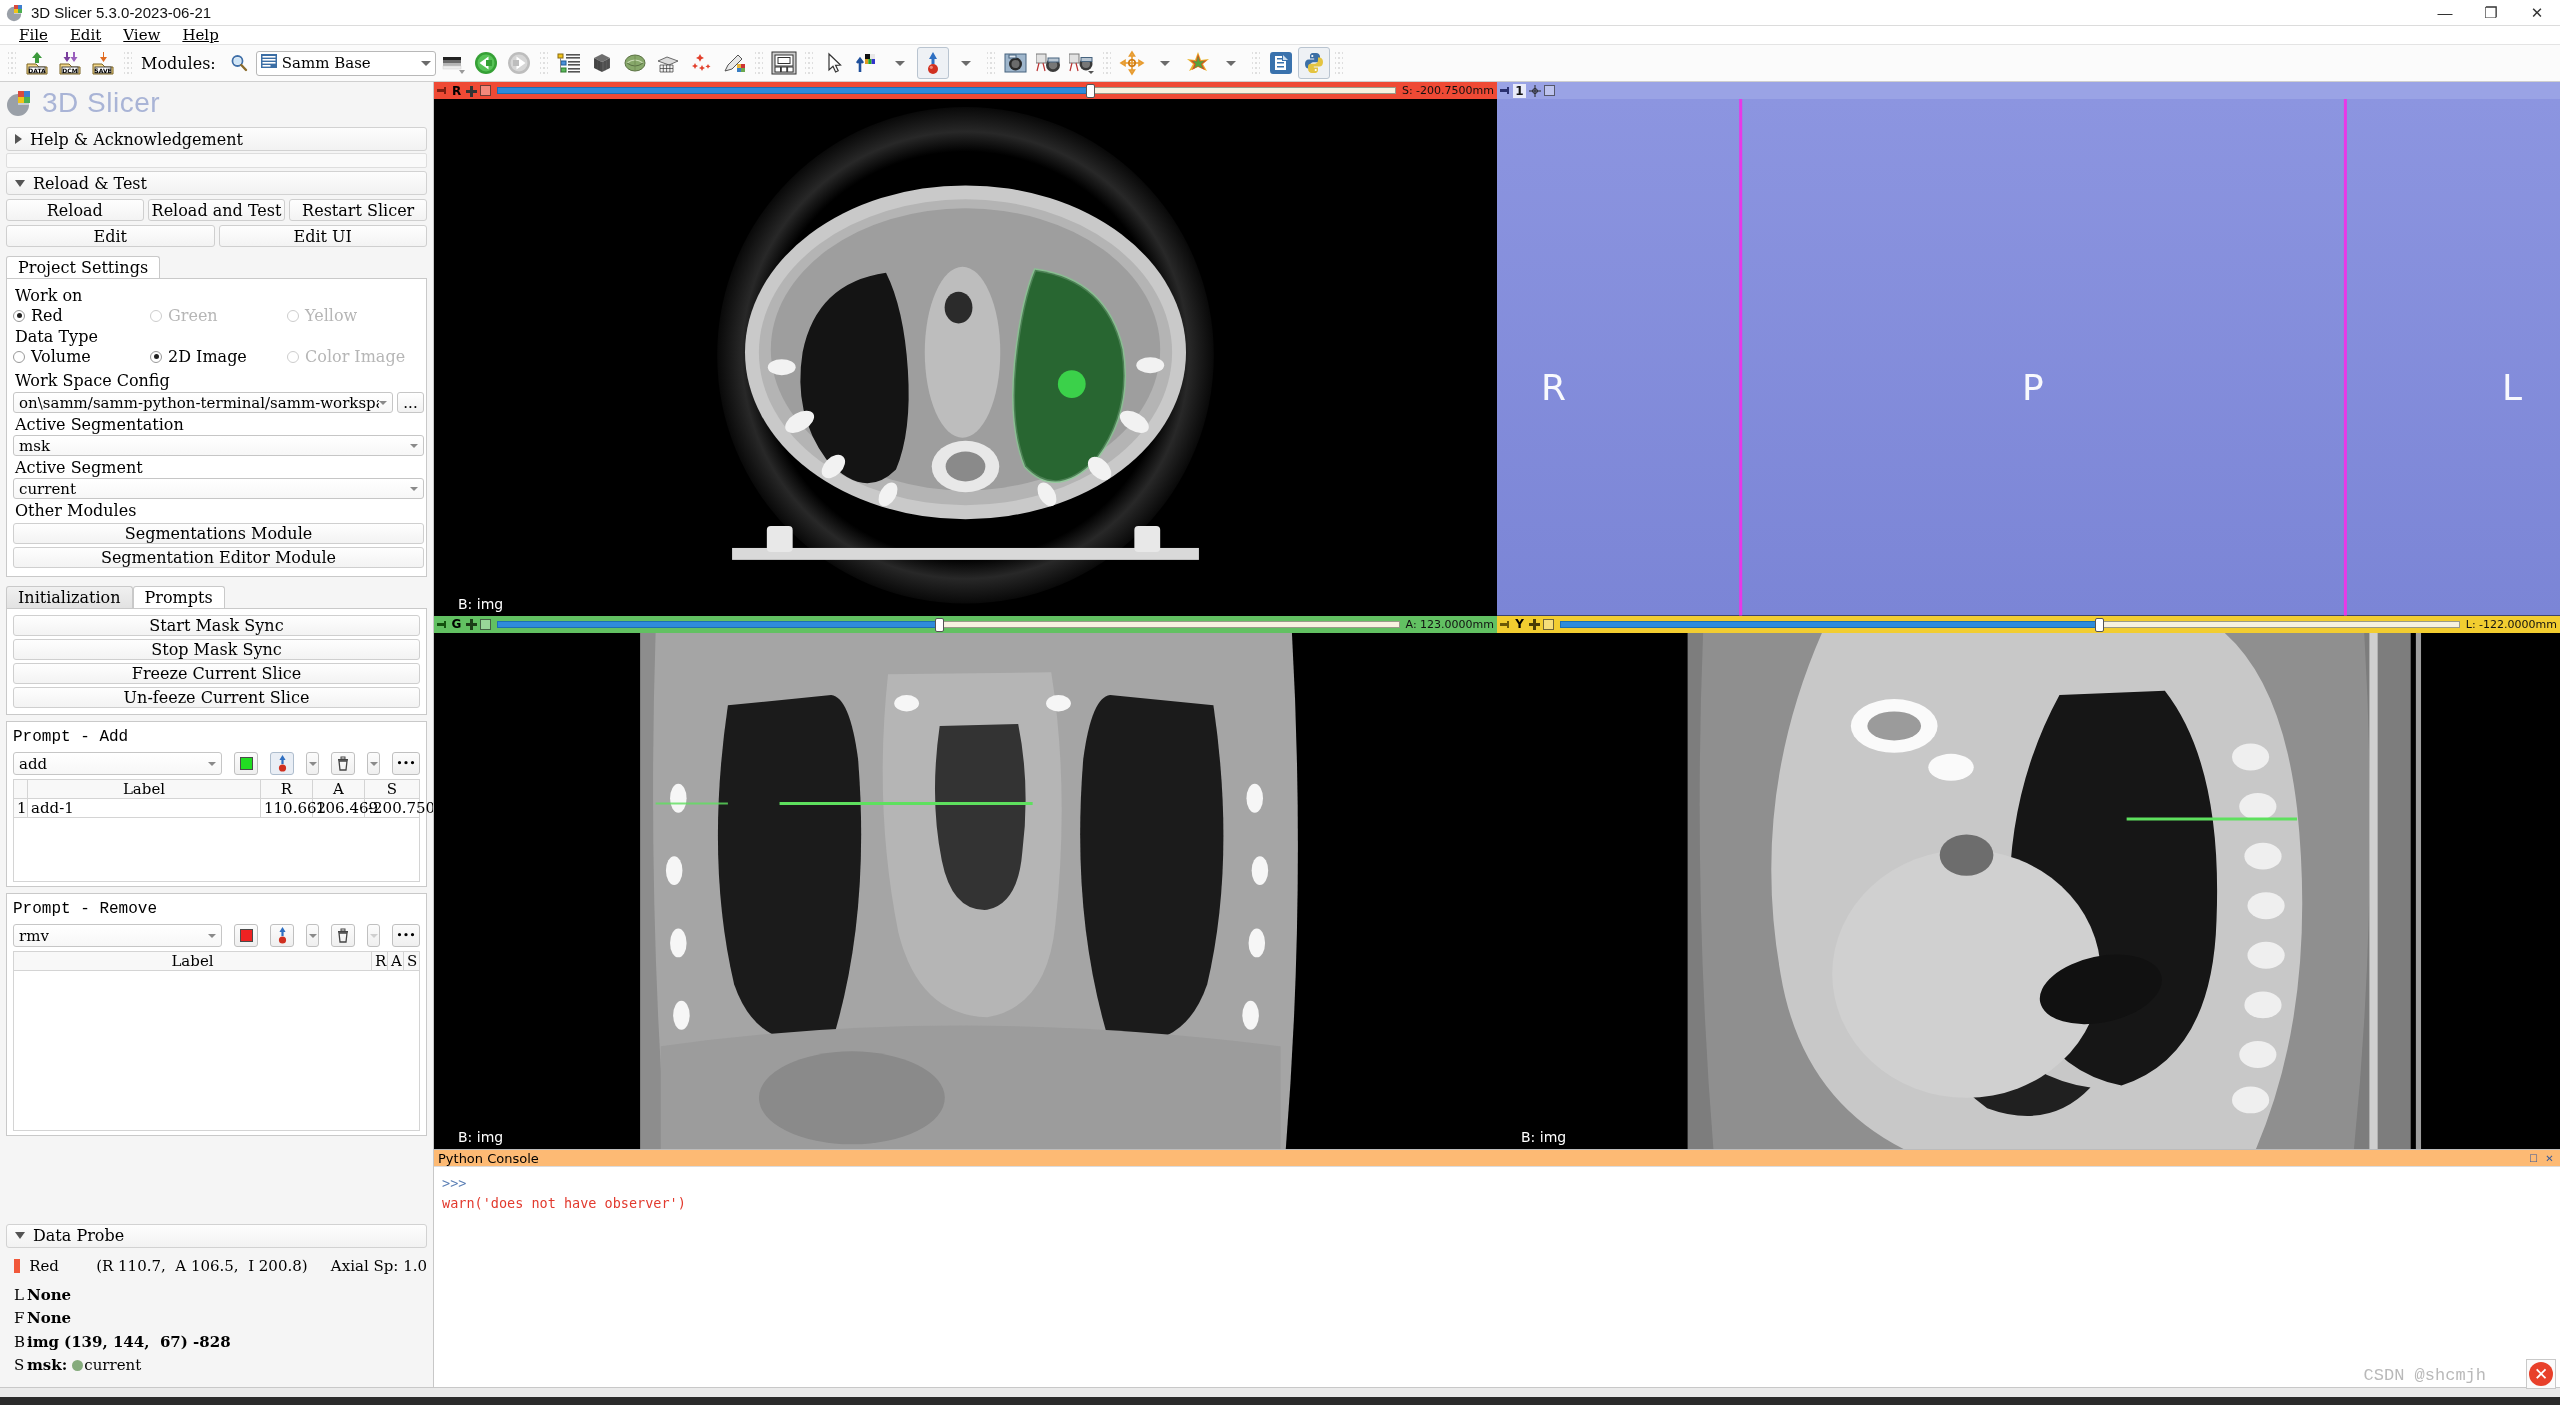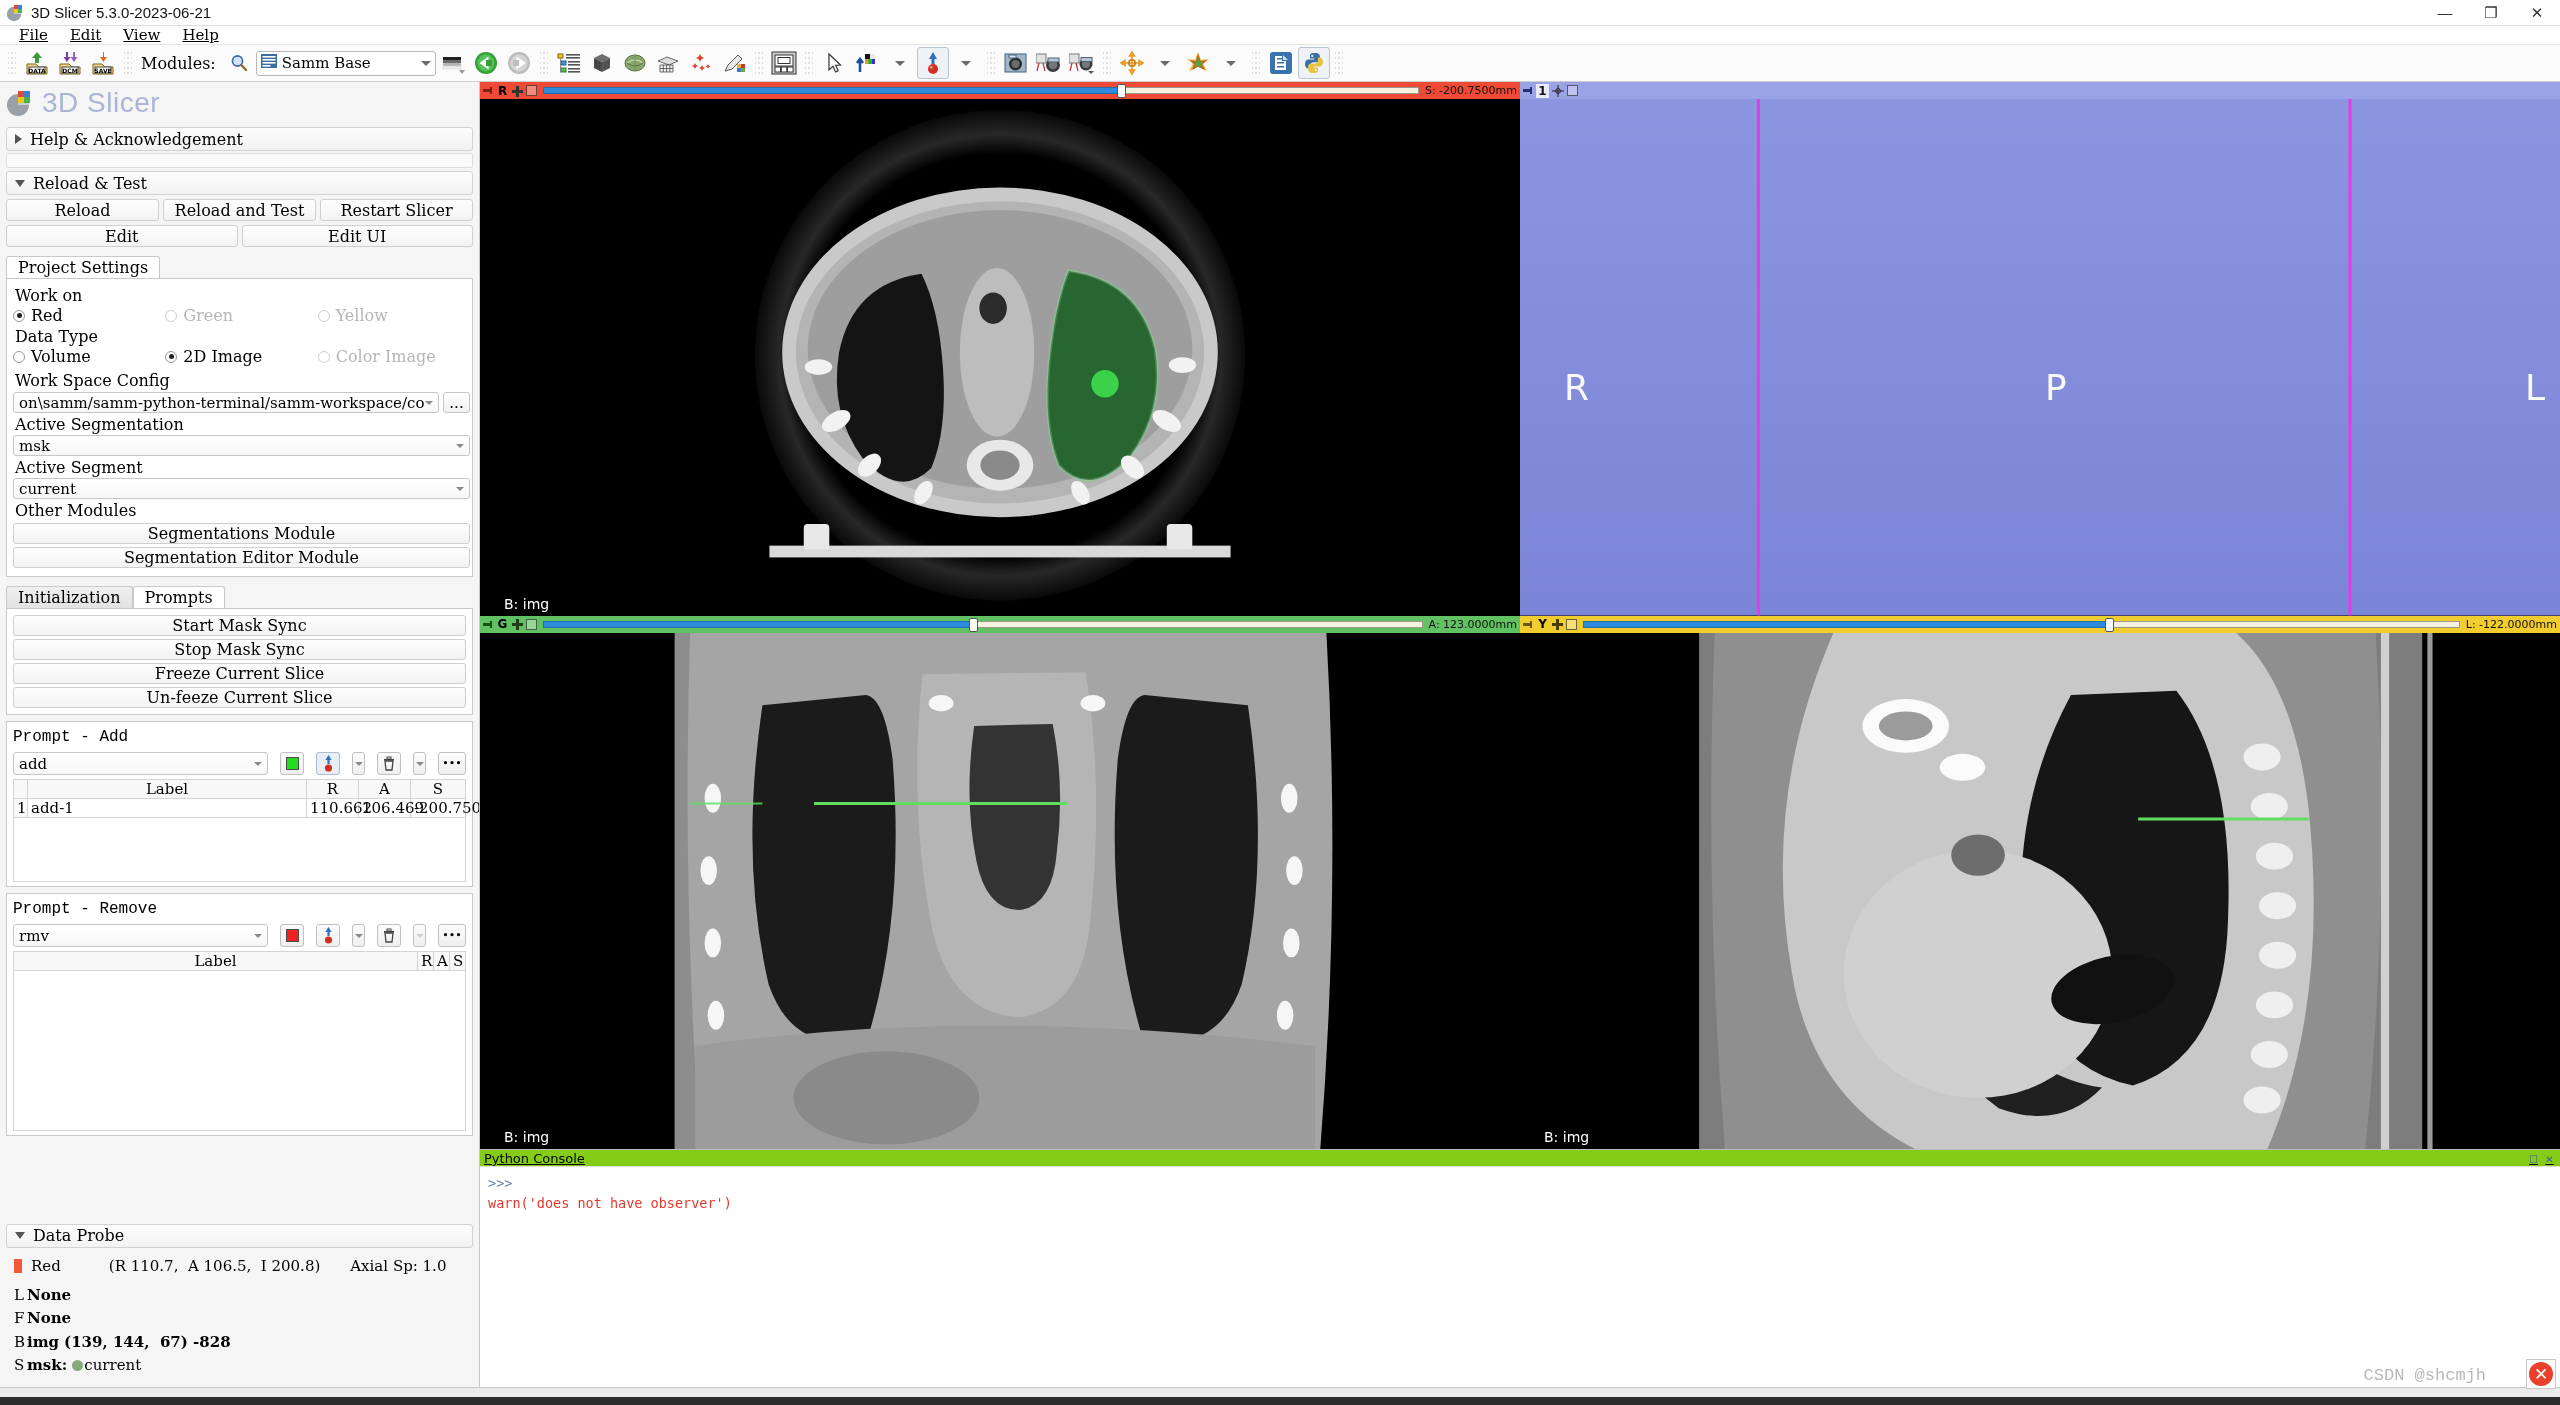--- a/index.html
+++ b/index.html
@@ -56,21 +56,21 @@
       overflow:hidden; }
   .caret { width:0;height:0;border-left:5px solid transparent;border-right:5px solid transparent;
            border-top:5px solid #6b6b6b; }
   .caret-sm { width:0;height:0;border-left:4px solid transparent;border-right:4px solid transparent;
            border-top:4px solid #8a8a8a; }
 
   
   #main { display:flex; height:calc(1405px - 26px - 19px - 37px - 18px); }
 
   
-  #leftpanel { width:480px; background:#f5f5f5; border-right:1px solid #c8c8c8;
+  #leftpanel { width:434px; background:#f5f5f5; border-right:1px solid #c8c8c8;
                position:relative; flex:none; overflow:hidden; }
   #slicer-logo-row { display:flex; align-items:center; height:42px; padding-left:6px; gap:8px; }
   #slicer-logo-row .logo { width:28px;height:28px; position:relative; flex:none;}
   #slicer-logo-row .word { font-family:"Liberation Sans", sans-serif; font-size:28px;
       color:#a9b4d6; letter-spacing:.5px; }
 
   .collapsible {
     margin:3px 6px 0 6px; height:24px; border:1px solid #d2d2d2; border-radius:3px;
     background:linear-gradient(#fdfdfd,#f2f2f2); display:flex; align-items:center;
     padding-left:8px; gap:8px; font-size:16px;
@@ -156,23 +156,23 @@
   .slider-track .handle { position:absolute; top:-1px; width:9px; height:14px; background:#fff;
                           border:1px solid #555; border-radius:2px; }
   .vbar .readout { font-family:"DejaVu Sans", sans-serif; font-size:11px; padding-right:3px; color:#111; }
   .corner-label { position:absolute; left:24px; bottom:4px; color:#fff;
                   font-family:"DejaVu Sans", sans-serif; font-size:14px; }
   .or-label { position:absolute; color:#fff; font-family:"DejaVu Sans", sans-serif;
               font-size:36px; opacity:.95; }
 
   
   #pyconsole { height:238px; background:#fff; border-top:1px solid #bcbcbc; flex:none; }
-  #py-head { height:17px; display:flex; align-items:flex-end; padding:0 4px;
+  #py-head { height:17px; display:flex; align-items:center; padding:0 4px;
              font-size:13px; font-family:"DejaVu Sans", sans-serif;
-             background:#84cc16; border-bottom:1px solid #dcdcdc;text-decoration:underline; }
+             background:#fdba74; border-bottom:1px solid #dcdcdc; }
   #py-head .spacer { flex:1; }
   #py-head .hbtn { width:13px;height:13px; margin-left:3px; display:flex;align-items:center;
                    justify-content:center; font-size:10px; color:#3a5a9a; }
   #py-body { padding:6px 8px; font-family:"DejaVu Sans Mono", monospace; font-size:13.5px;
              line-height:1.5; }
   .py-dim { color:#a2a2a2; }
   .py-prompt { color:#5b7fb5; }
   .py-err { color:#e23a2e; }
 
   

